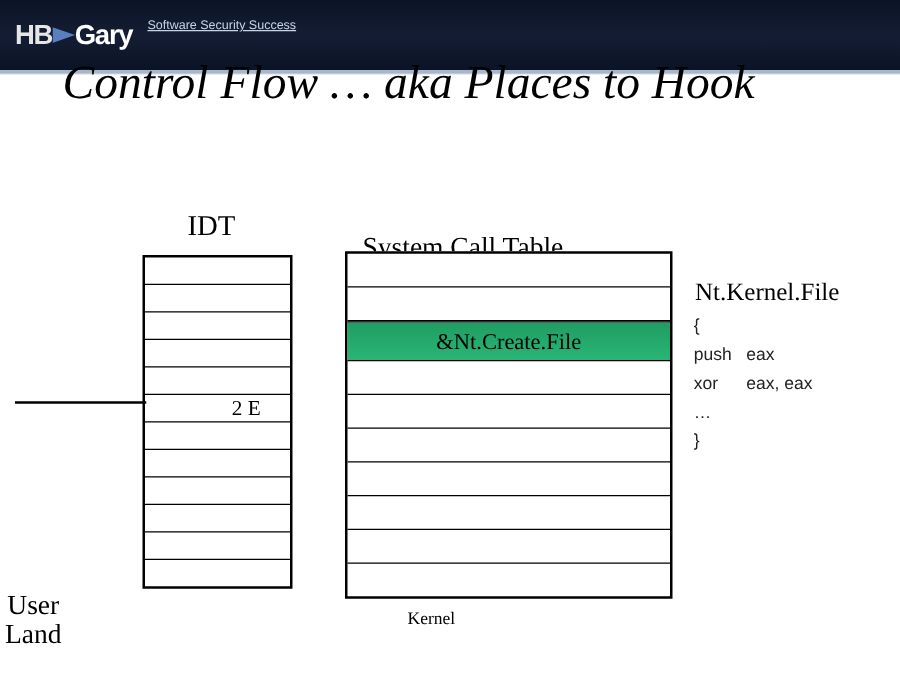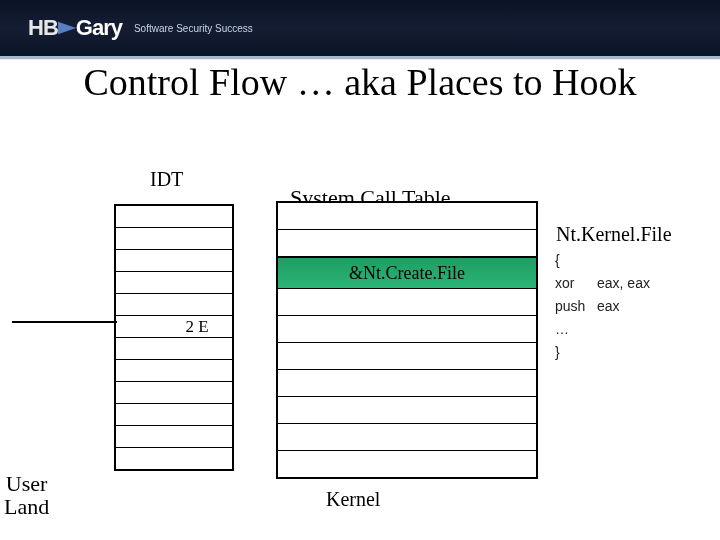--- a/index.html
+++ b/index.html
@@ -19,56 +19,56 @@
     height: 56px;
     background: linear-gradient(#0b1326 0%, #141d33 50%, #0b1326 100%);
     border-bottom: 3px solid #a7b6c8;
     display: flex;
     align-items: center;
     padding-left: 12px;
     box-shadow: 0 1px 0 #e9edf2;
   }
   .logo {
     display: flex;
-    align-items: center;
     gap: 6px;
-    margin-left: 16px;
   }
   .logo-mark {
     font-family: Arial, Helvetica, sans-serif;
     font-weight: 900;
     font-size: 22px;
     color: #fff;
     letter-spacing: -1px;
   }
   .logo-mark .hb { color: #e6e6e6; }
   .logo-mark .gary { color: #fff; }
   .logo-arrow {
     width: 18px; height: 14px;
   }
   .tagline {
     font-family: Arial, Helvetica, sans-serif;
     font-size: 10px;
     color: #c7d4e5;
     margin-left: 6px;
+    text-decoration: underline;
   }
   .title {
     position: absolute;
-    top: 60px;
+    top: 44px;
     left: 50px;
     right: 50px;
-    text-align: center;
+    text-align: left;
     font-size: 38px;
     line-height: 1.2;
+    font-style: italic;
   }
   .idt-label {
     position: absolute;
     left: 150px;
     top: 168px;
-    font-size: 20px;
+    font-size: 23px;
     text-align: right;
   }
   .sct-label {
     position: absolute;
     left: 290px;
     top: 172px;
     font-size: 22px;
     margin-top: 13px;
   }
   .func-label {
@@ -82,21 +82,21 @@
     left: 4px;
     top: 472px;
     font-size: 22px;
     line-height: 1.05;
     text-align: center;
   }
   .kernel-label {
     position: absolute;
     left: 326px;
     top: 488px;
-    font-size: 20px;
+    font-size: 14px;
   }
   
   .idt-table {
     position: absolute;
     left: 114px;
     top: 204px;
     width: 116px;
     border: 2px solid #000;
     background: #fff;
   }
@@ -198,21 +198,21 @@
     <div class="row"></div>
     <div class="row"></div>
     <div class="row"></div>
     <div class="row"></div>
     <div class="row"></div>
     <div class="row"></div>
   </div>
 
 <div class="asm" id="asm-block">
     <div><span class="op">{</span></div>
+    <div><span class="op">push</span><span>eax</span></div>
     <div><span class="op">xor</span><span>eax, eax</span></div>
-    <div><span class="op">push</span><span>eax</span></div>
     <div><span class="op">…</span></div>
     <div><span class="op">}</span></div>
   </div>
 
 <svg class="hook-line" style="left:0;top:0;width:720px;height:540px">
   <line x1="12" y1="322" x2="117" y2="322" stroke="#000" stroke-width="2"></line>
 </svg>
 
 </body></html>

